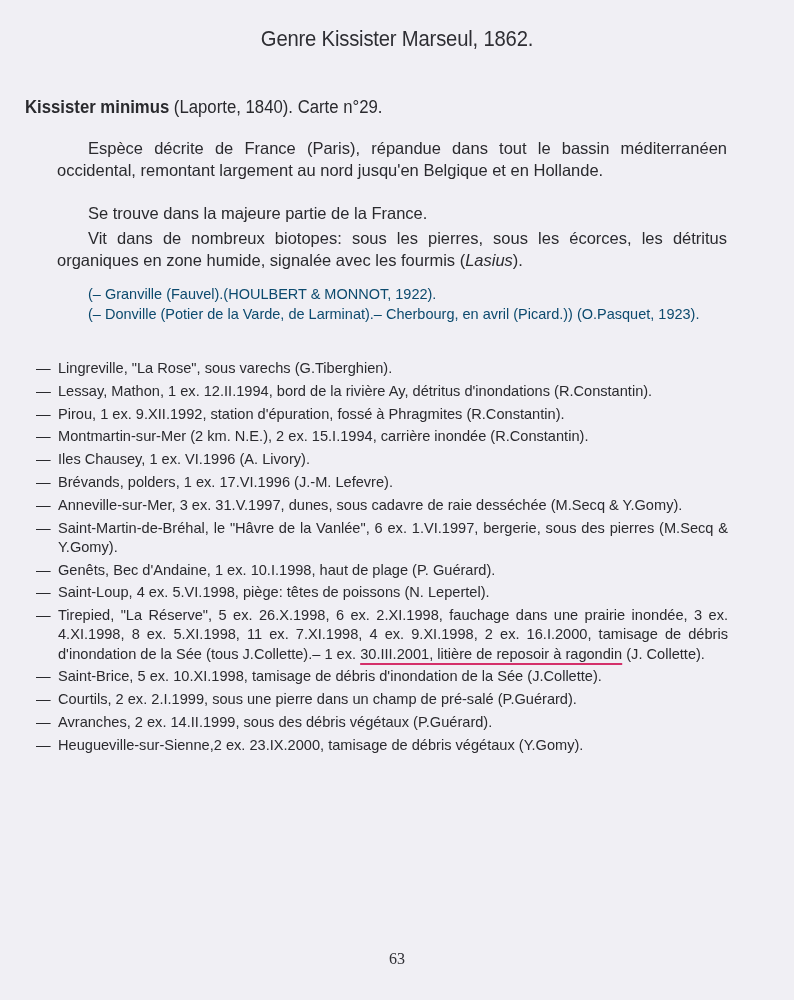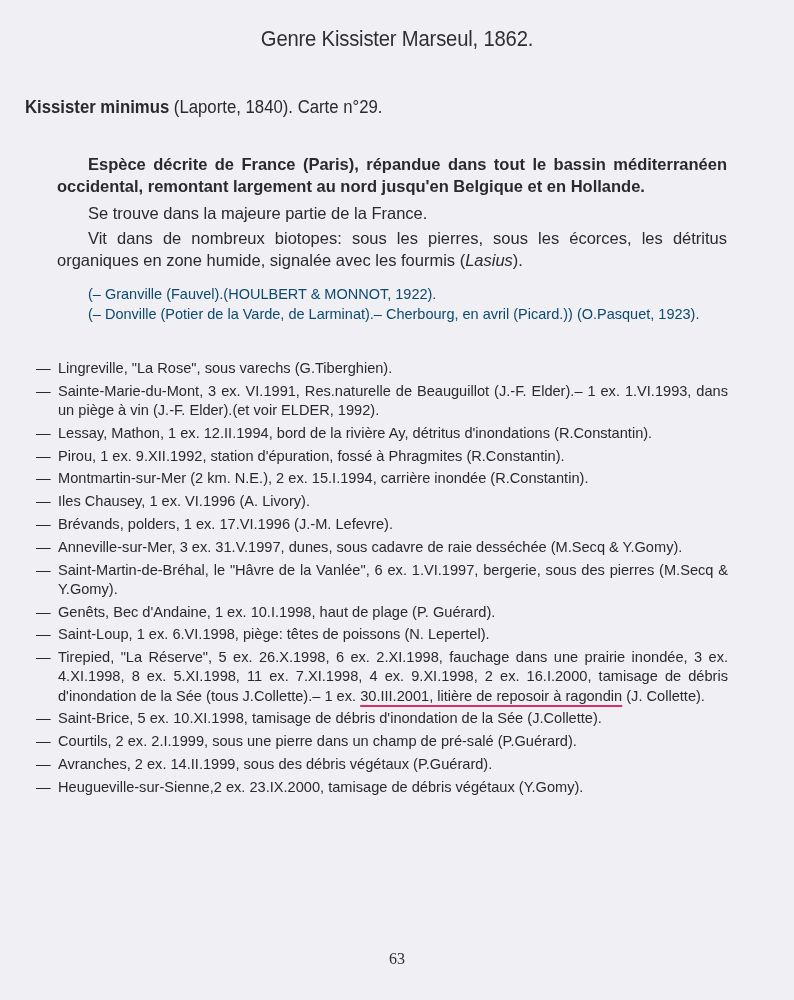--- a/index.html
+++ b/index.html
@@ -46,21 +46,21 @@
   .para {
     position: absolute;
     left: 57px;
     width: 670px;
     font-size: 16.5px;
     line-height: 21.5px;
     text-align: justify;
     color: #2a2a2e;
   }
   .para .indent { display: inline-block; width: 31px; }
-  .p1 { top: 154px; font-weight: bold; }
+  .p1 { top: 138px; }
   .p2 { top: 203px; }
   .p3 { top: 228px; }
   .refs {
     position: absolute;
     left: 88px;
     width: 640px;
     font-size: 14.5px;
     line-height: 19.5px;
     color: #0c4a6e;
   }
@@ -130,30 +130,30 @@
 
   <div class="refs r1">
     <div class="ref-line">(– Granville (Fauvel).(HOULBERT &amp; MONNOT, 1922).</div>
   </div>
   <div class="refs r2">
     <div class="ref-line">(– Donville (Potier de la Varde, de Larminat).– Cherbourg, en avril (Picard.)) (O.Pasquet, 1923).</div>
   </div>
 
   <div class="records">
     <div class="record single"><span class="dash">—</span><span>Lingreville, "La Rose", sous varechs (G.Tiberghien).</span></div>
-    <div class="record"><span class="dash">—</span><span>Sainte-Marie-du-Mont, 3 ex. VI.1991, Res.naturelle de Beauguillot (J.-F. Elder).– 1 ex. 1.VI.1993, dans un piège à vin (J.-F. Elder).(et voir ELDER, 1992).</span></div>
+    <div class="record"><span class="dash">—</span></div>
     <div class="record"><span class="dash">—</span><span>Lessay, Mathon, 1 ex. 12.II.1994, bord de la rivière Ay, détritus d'inondations (R.Constantin).</span></div>
     <div class="record single"><span class="dash">—</span><span>Pirou, 1 ex. 9.XII.1992, station d'épuration, fossé à Phragmites (R.Constantin).</span></div>
     <div class="record single"><span class="dash">—</span><span>Montmartin-sur-Mer (2 km. N.E.), 2 ex. 15.I.1994, carrière inondée (R.Constantin).</span></div>
     <div class="record single"><span class="dash">—</span><span>Iles Chausey, 1 ex. VI.1996 (A. Livory).</span></div>
     <div class="record single"><span class="dash">—</span><span>Brévands, polders, 1 ex. 17.VI.1996 (J.-M. Lefevre).</span></div>
     <div class="record"><span class="dash">—</span><span>Anneville-sur-Mer, 3 ex. 31.V.1997, dunes, sous cadavre de raie desséchée (M.Secq &amp; Y.Gomy).</span></div>
     <div class="record"><span class="dash">—</span><span>Saint-Martin-de-Bréhal, le "Hâvre de la Vanlée", 6 ex. 1.VI.1997, bergerie, sous des pierres (M.Secq &amp; Y.Gomy).</span></div>
     <div class="record single"><span class="dash">—</span><span>Genêts, Bec d'Andaine, 1 ex. 10.I.1998, haut de plage (P. Guérard).</span></div>
-    <div class="record single"><span class="dash">—</span><span>Saint-Loup, 1 ex. 6.VI.1998, piège: têtes de poissons (N. Lepertel).</span></div>
+    <div class="record single"><span class="dash">—</span><span>Saint-Loup, 4 ex. 5.VI.1998, piège: têtes de poissons (N. Lepertel).</span></div>
     <div class="record"><span class="dash">—</span><span>Tirepied, "La Réserve", 5 ex. 26.X.1998, 6 ex. 2.XI.1998, fauchage dans une prairie inondée, 3 ex. 4.XI.1998, 8 ex. 5.XI.1998, 11 ex. 7.XI.1998, 4 ex. 9.XI.1998, 2 ex. 16.I.2000, tamisage de débris d'inondation de la Sée (tous J.Collette).– 1 ex. </span><span class="underline-red">30.III.2001, litière de reposoir à ragondin</span><span> (J. Collette).</span></div>
     <div class="record single"><span class="dash">—</span><span>Saint-Brice, 5 ex. 10.XI.1998, tamisage de débris d'inondation de la Sée (J.Collette).</span></div>
     <div class="record single"><span class="dash">—</span><span>Courtils, 2 ex. 2.I.1999, sous une pierre dans un champ de pré-salé (P.Guérard).</span></div>
     <div class="record single"><span class="dash">—</span><span>Avranches, 2 ex. 14.II.1999, sous des débris végétaux (P.Guérard).</span></div>
     <div class="record single"><span class="dash">—</span><span>Heugueville-sur-Sienne,2 ex. 23.IX.2000, tamisage de débris végétaux (Y.Gomy).</span></div>
   </div>
 
   <div class="page-number">63</div>
 </div>
 

